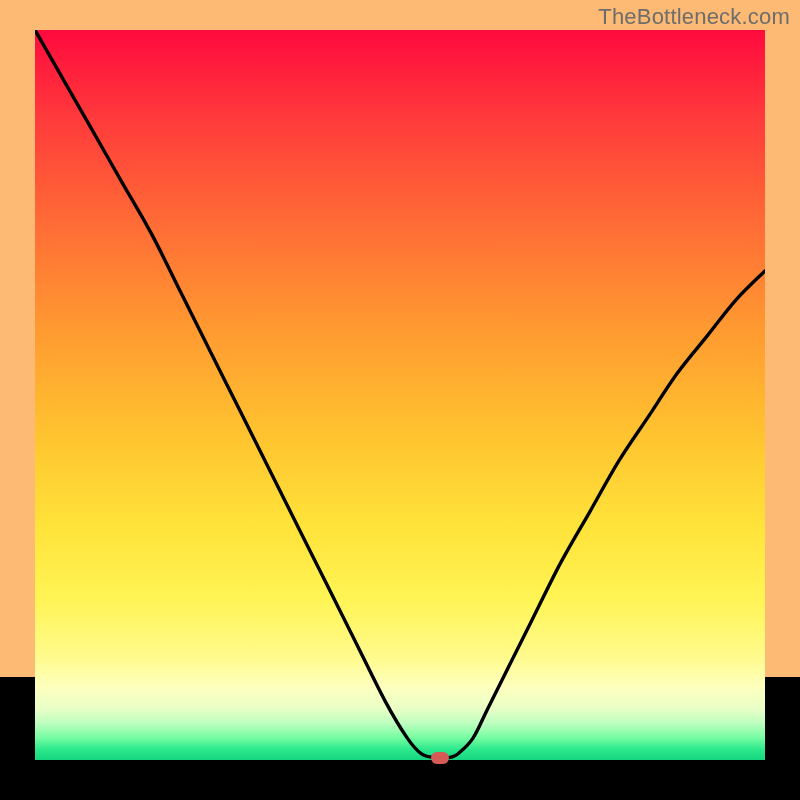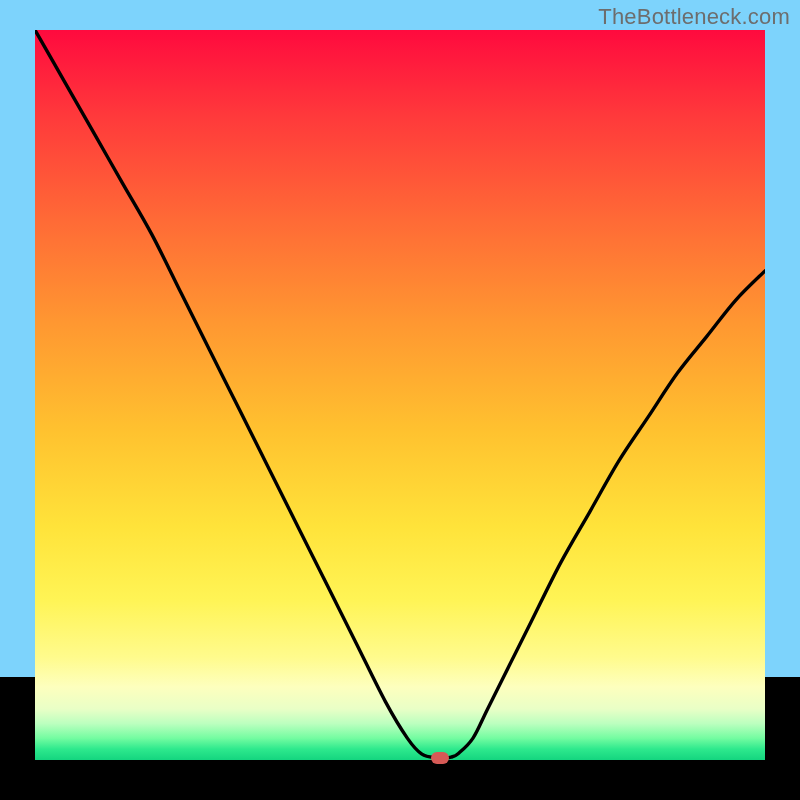--- a/index.html
+++ b/index.html
@@ -8,21 +8,21 @@
     width: 800px;
     height: 800px;
     background: #000;
     overflow: hidden;
     font-family: Arial, Helvetica, sans-serif;
   }
   .frame {
     position: relative;
     width: 800px;
     height: 677px;
-    background: #7dd3fc;
+    background: #fdba74;
   }
   .watermark {
     position: absolute;
     top: 4px;
     right: 10px;
     color: #6d6d6d;
     font-size: 22px;
     font-family: Arial, Helvetica, sans-serif;
     letter-spacing: 0.2px;
     z-index: 5;

